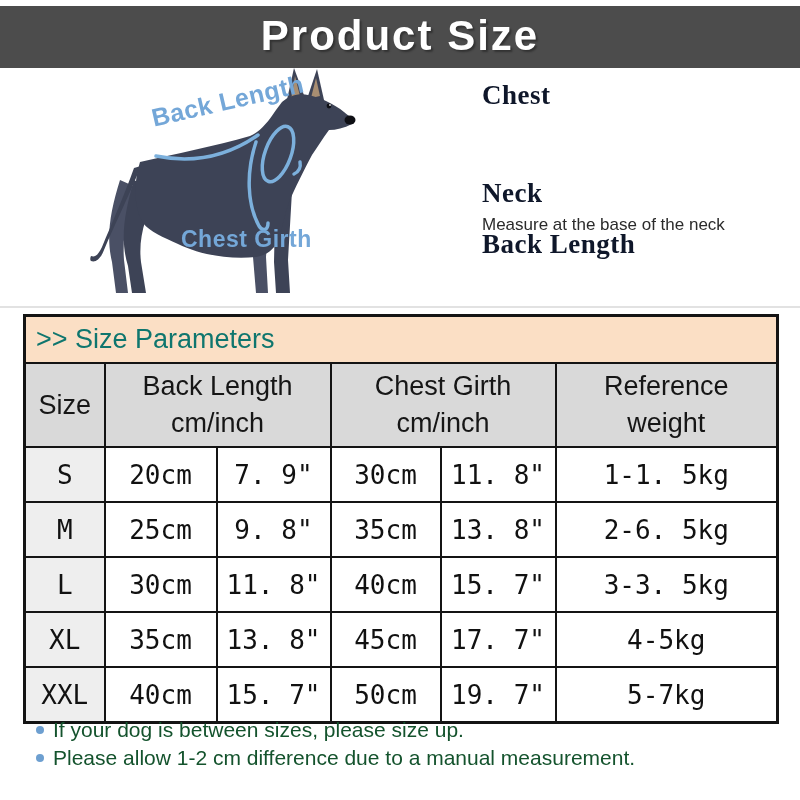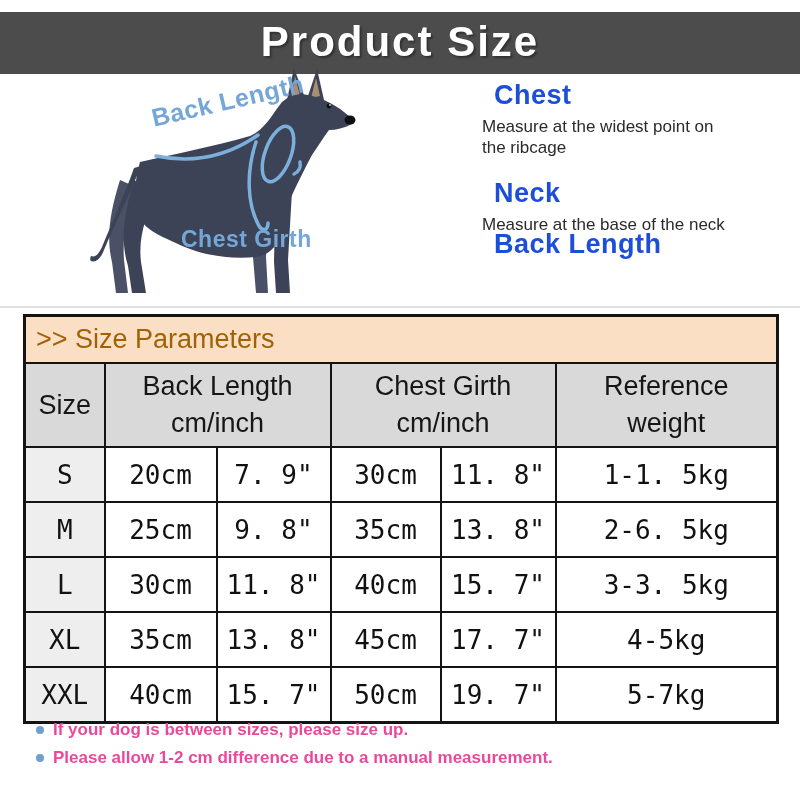--- a/index.html
+++ b/index.html
@@ -2,21 +2,21 @@
 <html><head>
 <meta charset="utf-8">
 <style>
   html,body{margin:0;padding:0;}
   .page{
     position:relative;width:800px;height:800px;background:#ffffff;
     font-family:"Liberation Sans",sans-serif;overflow:hidden;
   }
   
   .header-bar{
-    position:absolute;top:12px;left:0;width:800px;height:62px;
+    position:absolute;top:6px;left:0;width:800px;height:62px;
     background:#4c4c4c;
   }
   .header-title{
     width:100%;text-align:center;line-height:60px;
     font-size:42px;font-weight:bold;letter-spacing:2px;color:#ffffff;
     text-shadow:2px 2px 2px rgba(0,0,0,0.35);
   }
   
   .diagram{position:absolute;top:62px;left:0;width:800px;height:246px;}
   .dog-svg{position:absolute;top:0;left:0;}
@@ -24,54 +24,55 @@
     position:absolute;color:#74a7d8;font-weight:bold;white-space:nowrap;
     font-size:23px;letter-spacing:0.5px;
   }
   .lbl-back{left:152px;top:42px;font-size:25px;transform:rotate(-13deg);transform-origin:left center;}
   .lbl-neck{left:313px;top:122px;}
   .lbl-chest{left:181px;top:164px;}
   .guide{position:absolute;left:482px;top:0;width:300px;}
   .guide-block{position:absolute;left:0;width:300px;}
   .gb-0{top:18px;} .gb-1{top:116px;} .gb-2{top:167px;}
   .guide-heading{
-    color:#1d4ed8;font-size:27px;font-weight:bold;letter-spacing:0.5px;
-    margin:0 0 5px 12px;
+    color:#0f172a;font-size:27px;font-weight:bold;letter-spacing:0.5px;
+    margin:0 0 5px 0;
+    font-family:Liberation Serif, serif;
   }
   .guide-desc{color:#2b2b2b;font-size:17px;line-height:21px;margin:0;}
   .section-divider{
     position:absolute;top:306px;left:0;width:800px;height:2px;background:#e2e2e2;
   }
   
   .size-table{
     position:absolute;top:314px;left:23px;border-collapse:collapse;
     table-layout:fixed;
   }
   .size-table td{
     border:2px solid #141414;text-align:center;vertical-align:middle;
     padding:0;color:#111111;overflow:hidden;
   }
   .size-table{border:3px solid #141414;}
   .row-title td{
     background:#fbdfc5;height:45px;text-align:left;padding-left:10px;
-    font-size:27px;color:#a16207;
+    font-size:27px;color:#0f766e;
   }
   .row-head td{background:#d9d9d9;height:82px;font-size:27px;color:#161616;}
   .head-line{line-height:37px;}
   .row-data td{height:53px;font-size:26px;font-family:"DejaVu Sans Mono",monospace;}
   .cell-size{background:#eeeeee;font-size:30px;}
   .cell-inch{color:#e8261a;}
   
   .notes{position:absolute;top:716px;left:36px;}
   .note-line{display:flex;align-items:flex-start;margin-bottom:1px;}
   .note-dot{
     width:8px;height:8px;border-radius:50%;background:#6d9fd0;
     margin:10px 9px 0 0;flex:0 0 auto;
   }
-  .note-text{color:#ec4899;font-size:17px;line-height:27px;font-weight:bold;}
+  .note-text{color:#14532d;font-size:21px;line-height:27px;}
 </style>
 </head>
 <body>
 
 <div class="page">
 
   <div class="header-bar">
     <div class="header-title">Product Size</div>
   </div>
 
@@ -107,22 +108,20 @@
       <path fill="none" stroke="#7cb0dc" stroke-width="3.5" stroke-linecap="round" d="M294,112 C299,110 301,105 300,100"></path>
       <path fill="none" stroke="#7cb0dc" stroke-width="3.5" stroke-linecap="round" d="M256,80 C246,110 247,142 259,164 C263,170 268,168 268,161"></path>
     </svg>
 
     <div class="measure-label lbl-back">Back Length</div>
     <div class="measure-label lbl-chest">Chest Girth</div>
 
     <div class="guide">
       <div class="guide-block gb-0">
         <p class="guide-heading">Chest</p>
-        <p class="guide-desc"><span>Measure at the widest point on</span><br>
-          <span>the ribcage</span></p>
       </div>
       <div class="guide-block gb-1">
         <p class="guide-heading">Neck</p>
         <p class="guide-desc"><span>Measure at the base of the neck</span></p>
       </div>
       <div class="guide-block gb-2">
         <p class="guide-heading">Back Length</p>
       </div>
     </div>
   </div>

